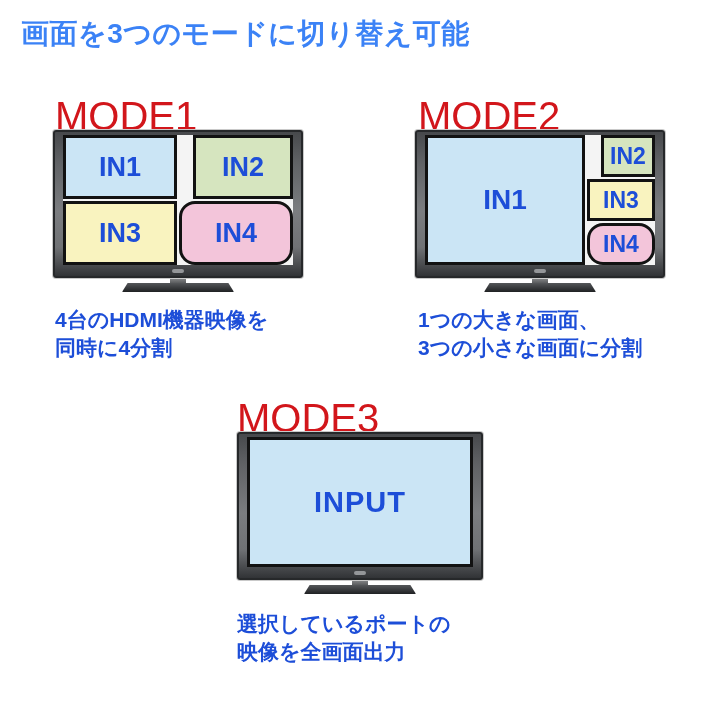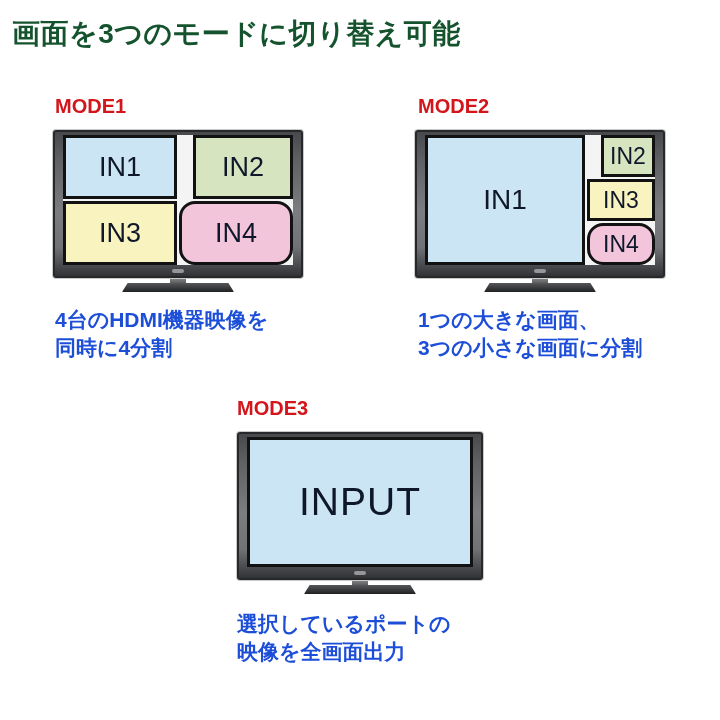--- a/index.html
+++ b/index.html
@@ -4,27 +4,27 @@
 <style>
   * { margin:0; padding:0; box-sizing:border-box; }
   html,body { background:#ffffff; }
   body {
     width:720px; height:720px; position:relative; overflow:hidden;
     font-family:"Liberation Sans","DejaVu Sans",sans-serif;
   }
   .abs { position:absolute; }
 
   .page-title {
-    left:12px; top:15px;
-    font-size:28px; font-weight:bold; color:#14532d;
+    left:21px; top:15px;
+    font-size:28px; font-weight:bold; color:#3b82f6;
     letter-spacing:0.5px; white-space:nowrap;
   }
 
   .mode-label {
-    font-size:20px; font-weight:bold; color:var(--accent_red,#d2161b);
+    font-size:40px; font-weight:normal; color:var(--accent_red,#d2161b);
     line-height:1; white-space:nowrap;
   }
 
   .caption {
     font-size:21px; font-weight:bold; color:#1d4ed8;
     line-height:28px; white-space:nowrap;
   }
 
   
   .tv { position:absolute; }
@@ -33,37 +33,37 @@
     border:2px solid #26282a; border-radius:3px;
     padding:3px 8px 11px 8px;
     background:linear-gradient(180deg,#47494c 0%,#5f6164 20%,#7b7d80 55%,#707275 80%,#313336 100%);
     box-shadow:0 0 0 1px #c9c9c9;
   }
   .screen { width:100%; height:100%; }
 
   .cell {
     border:3px solid #121212;
     display:flex; align-items:center; justify-content:center;
-    font-weight:normal; color:#0f172a; font-size:27px;
+    font-weight:bold; color:#1d4ed8; font-size:27px;
     overflow:hidden;
   }
   .c-blue   { background:var(--screen_blue,#cbe5f5); }
   .c-green  { background:var(--screen_green,#d6e5bf);margin-left:14px; }
   .c-yellow { background:var(--screen_yellow,#f9f3bf);text-align:center; }
   .c-pink   { background:var(--screen_pink,#f3c5da);border-radius:16px; }
 
   .grid4 {
     display:grid; grid-template-columns:1fr 1fr; grid-template-rows:1fr 1fr;
     gap:2px; background:#f4f4f4;
   }
   .split { display:flex; gap:2px; background:#f4f4f4; }
   .split .main { flex:1; font-size:28px; }
   .side-col { width:68px; display:flex; flex-direction:column; gap:2px; }
   .side-col .cell { flex:1; font-size:23px; }
-  .full .cell { width:100%; height:100%; font-size:39px; letter-spacing:1px; }
+  .full .cell { width:100%; height:100%; font-size:29px; letter-spacing:1px; }
 
   .led {
     position:absolute; bottom:3px; left:50%; transform:translateX(-50%);
     width:12px; height:4px; border-radius:2px; background:#949699;
   }
   .neck {
     margin:0 auto; width:16px; height:5px;
     background:linear-gradient(180deg,#88898b,#5a5c5e);
   }
   .base {

